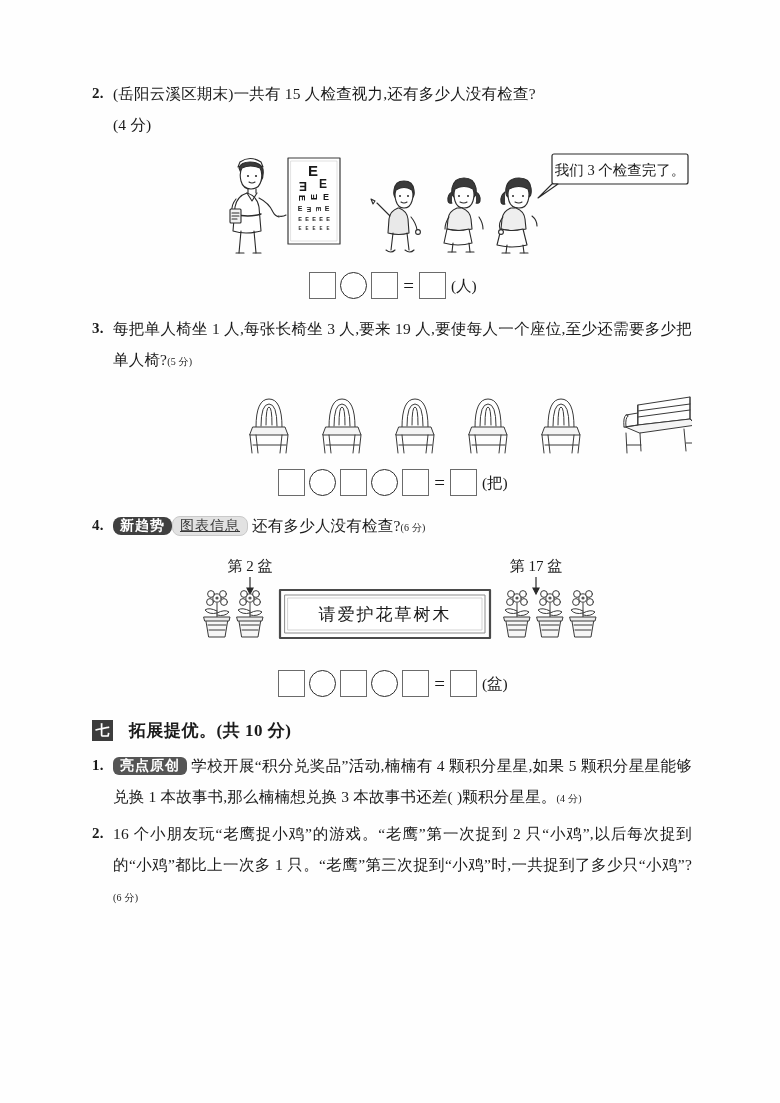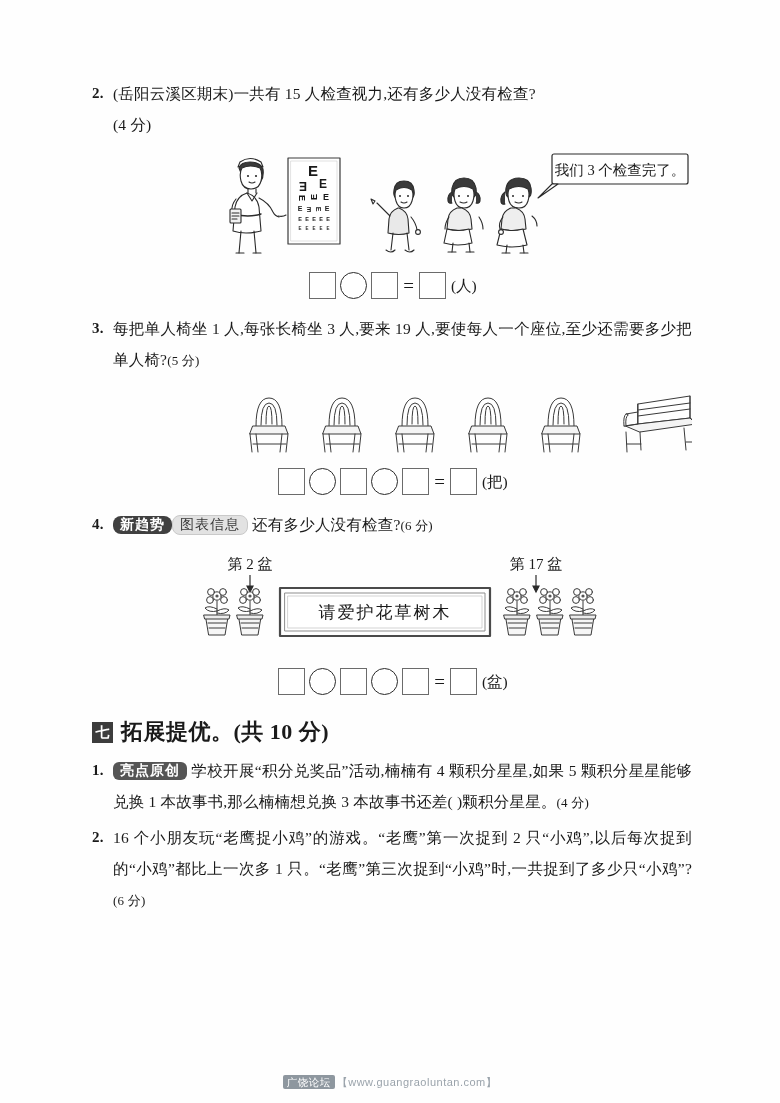--- a/index.html
+++ b/index.html
@@ -53,21 +53,21 @@
   .q-text {
     font-size: 15.5px;
     line-height: 31px;
     letter-spacing: 0.2px;
     text-align: justify;
   }
   .q-indent {
     padding-left: 21px;
   }
   .small-paren {
-    font-size: 13px;
+    font-size: 10px;
   }
 
   
   .badge {
     display: inline-block;
     vertical-align: middle;
     font-size: 14px;
     line-height: 15px;
     padding: 1px 7px 2px 7px;
     border-radius: 8px;
@@ -77,20 +77,21 @@
   }
   .badge-dark {
     background: #404040;
     color: #ffffff;
     font-weight: bold;
   }
   .badge-light {
     background: #e2e2e2;
     color: #3a3a3a;
     border: 1px solid #c9c9c9;
+    text-decoration: underline;
   }
   .badge-gray-pill {
     background: #555;
     color: #fff;
     font-weight: bold;
     border-radius: 6px;
   }
 
   
   .section-header {
@@ -104,23 +105,24 @@
     background: #3c3c3c;
     color: #ffffff;
     font-size: 14px;
     line-height: 21px;
     text-align: center;
     font-weight: bold;
     flex: 0 0 21px;
     margin-right: 8px;
   }
   .section-title {
-    font-size: 22px;
+    font-size: 17px;
     font-weight: bold;
     letter-spacing: 0.5px;
+    margin-left: 8px;
   }
 
   
   .answer-row {
     display: flex;
     justify-content: center;
     align-items: center;
     margin: 10px 0 14px 0;
   }
   .abox {
@@ -585,16 +587,13 @@
         <div class="q-body">
           <div class="q-text">
             <span>16 个小朋友玩“老鹰捉小鸡”的游戏。“老鹰”第一次捉到 2 只“小鸡”,以后每次捉到的“小鸡”都比上一次多 1 只。“老鹰”第三次捉到“小鸡”时,一共捉到了多少只“小鸡”?</span><span class="small-paren">(6 分)</span>
           </div>
         </div>
       </div>
     </div>
 
   </div>
 
-  <div class="watermark">
-    <span class="wm-cn">广饶论坛</span><span class="nowrap">【www.guangraoluntan.com】</span>
-  </div>
 </div>
 
 </body></html>

